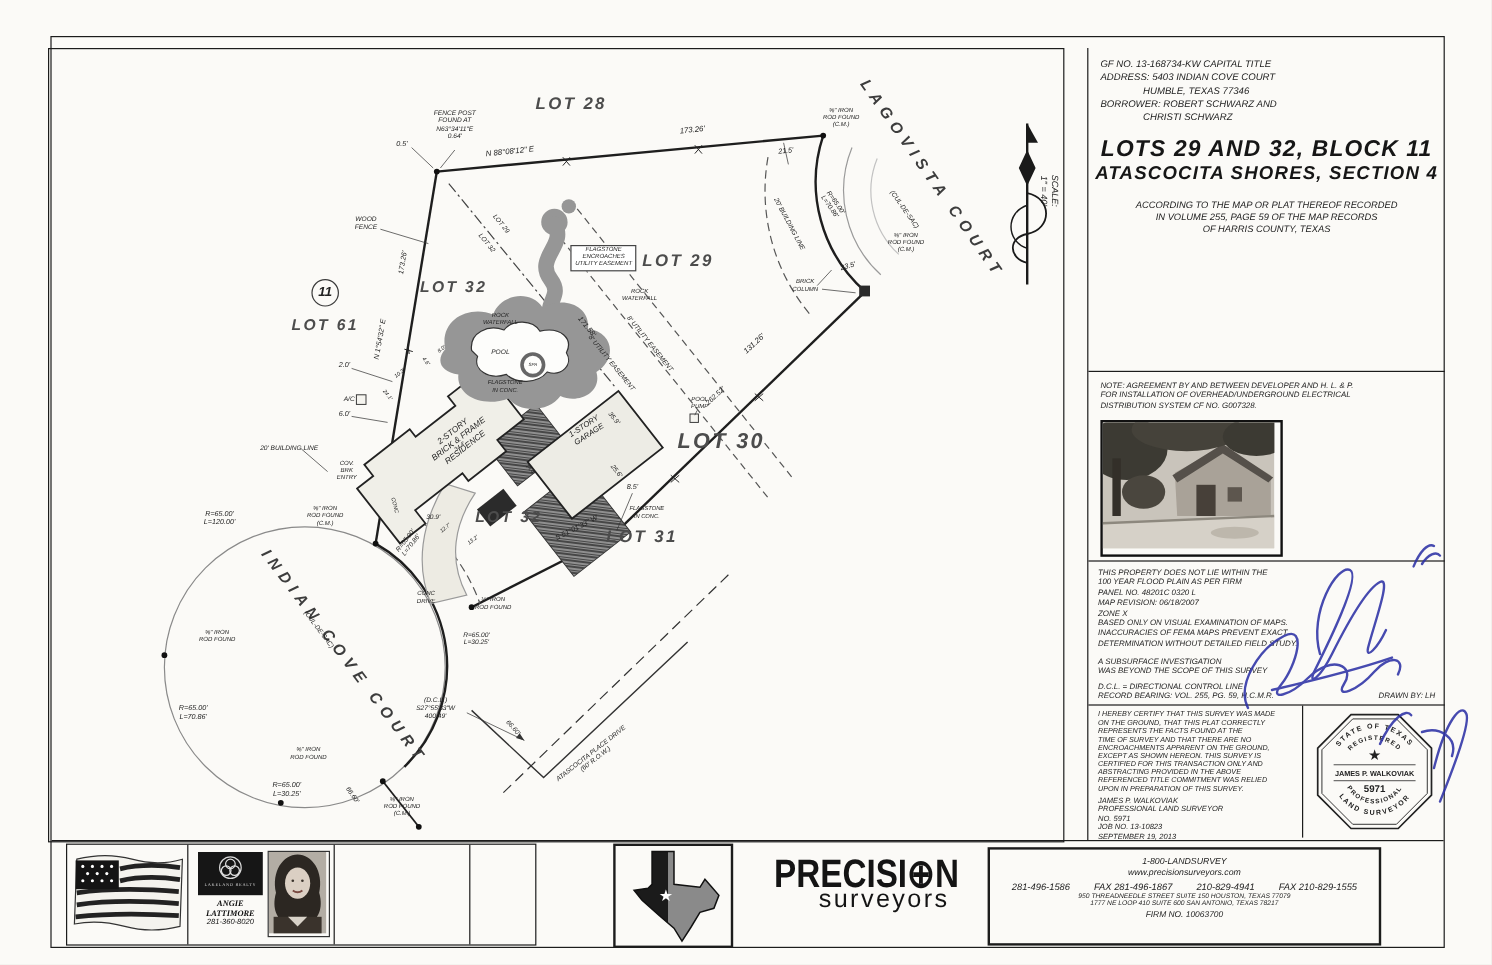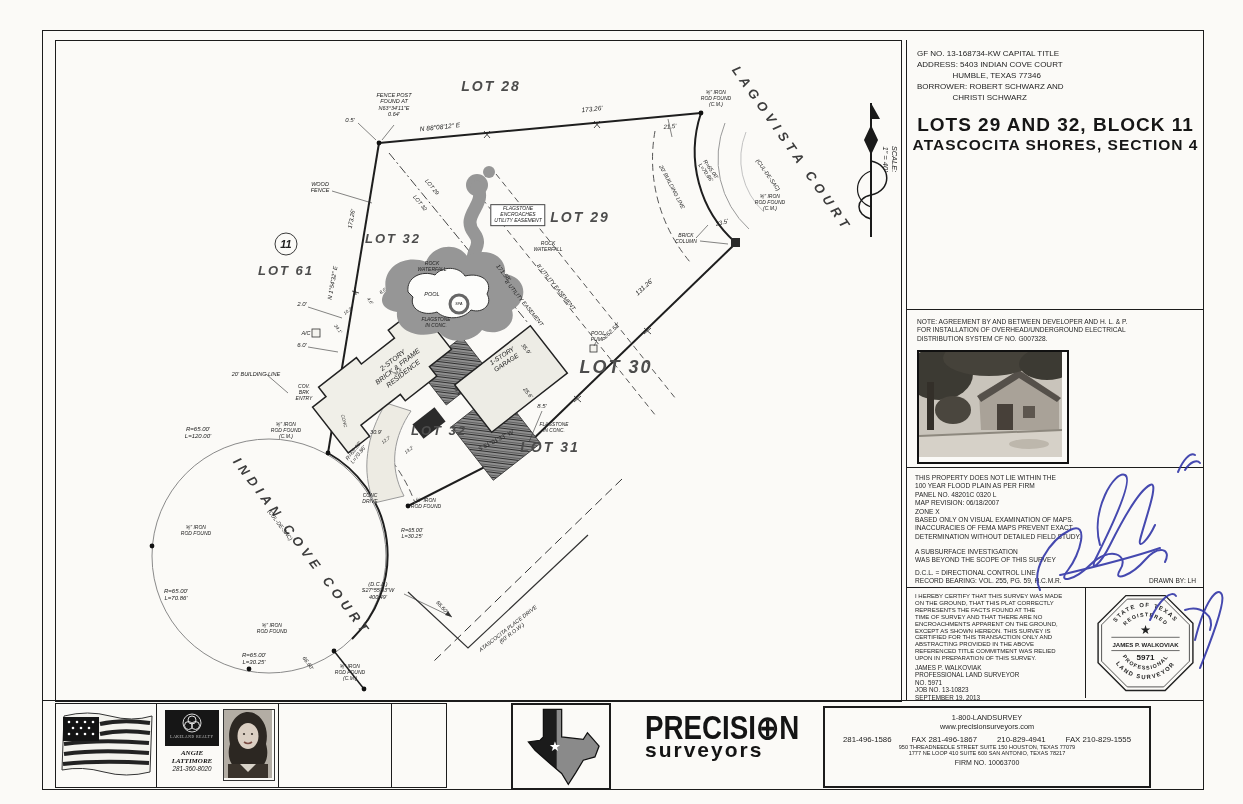--- a/index.html
+++ b/index.html
@@ -1,20 +1,20 @@
 <!DOCTYPE html>
 <html><head>
 <meta charset="utf-8">
 <style>
   html,body{margin:0;padding:0;background:#e9e7e2;font-family:"Liberation Sans",sans-serif;}
   .page{position:relative;width:1243px;height:804px;background:#fbfaf7;overflow:hidden;}
   .frame{position:absolute;border:1.5px solid #1c1c1c;background:transparent;}
-  .it{}
+  .it{font-style:italic;}
   
-  #drawbox{left:55px;top:40px;width:845px;height:660px;}
+  #drawbox{left:40px;top:40px;width:845px;height:660px;}
   #plat-svg{position:absolute;left:0;top:0;}
   #plat-labels{position:absolute;left:0;top:0;width:845px;height:660px;}
   .plab{position:absolute;white-space:pre-line;text-align:center;color:#222;font-style:italic;line-height:1.18;pointer-events:none;}
   .plab.lot{font-weight:700;letter-spacing:2px;color:#4c4c4c;}
   .plab.street{font-weight:700;letter-spacing:5px;color:#3d3d3d;white-space:nowrap;}
   .plab.blk{border:1.4px solid #3a3a3a;border-radius:50%;width:21px;height:21px;line-height:21px;font-weight:700;letter-spacing:0;}
   .plab.boxed{border:1px solid #444;background:#fff;padding:1px 3px;}
   
   #panel{position:absolute;left:906px;top:40px;width:297px;height:660px;border-left:1.5px solid #1c1c1c;}
   .psec{position:absolute;left:0;width:297px;border-bottom:1.5px solid #1c1c1c;box-sizing:border-box;}
@@ -44,21 +44,21 @@
   #realtor-phone{font-size:6.3px;font-style:italic;color:#111;}
   #portrait{position:absolute;right:3px;top:5px;width:50px;height:70px;border:1px solid #333;}
   #cap-row{position:absolute;left:5px;top:8px;display:flex;align-items:center;}
   #cap-brand{font-family:"Liberation Serif",serif;font-weight:700;font-size:16px;color:#0e0e0e;letter-spacing:-0.5px;margin-left:3px;}
   #cap-tag{position:absolute;left:36px;top:30px;font-size:5.8px;font-weight:700;color:#222;}
   #cap-agent{position:absolute;left:0;top:44px;width:100%;text-align:center;font-family:"Liberation Serif",serif;font-style:italic;font-weight:700;font-size:10.5px;color:#0e0e0e;}
   #cap-phone{position:absolute;left:0;top:58px;width:100%;text-align:center;font-family:"Liberation Serif",serif;font-style:italic;font-weight:700;font-size:9.5px;color:#0e0e0e;}
   #texas-box{left:511px;top:703px;width:96px;height:83px;border-width:2px;}
   #precision-logo{position:absolute;left:645px;top:708px;color:#141414;}
   #precision-brand{font-size:33px;font-weight:900;letter-spacing:0px;transform:scaleX(0.84);transform-origin:left;white-space:nowrap;}
-  #precision-sub{font-size:21px;font-weight:700;letter-spacing:2px;margin-top:-9px;margin-left:0;}
+  #precision-sub{font-size:21px;font-weight:400;letter-spacing:2px;margin-top:-9px;margin-left:0;text-align:center;}
   #contact-box{left:823px;top:706px;width:324px;height:78px;border-width:2px;text-align:center;color:#1d1d1d;}
   #contact-box .row1{margin-top:5px;font-size:7.3px;}
   #contact-box .row2{font-size:7.3px;}
   .inline-list .ln{display:inline-block;margin:0 10px;}
   #phones{margin-top:4px;font-size:7.8px;}
   #addresses{font-size:5.6px;}
   #addresses .ln{margin:0 6px;}
   #firm-no{margin-top:3px;font-size:7px;}
   #y700-line{position:absolute;left:43px;top:700px;width:1160px;border-top:1.5px solid #1c1c1c;}
   #outer{left:42px;top:30px;width:1160px;height:758px;}
@@ -287,20 +287,25 @@
         <div class="plab" style="left: 330px; top: 399px; font-size: 4.5px; transform: translate(-50%, -50%) rotate(-38deg);">12.7'</div>
         <div class="plab" style="left: 353px; top: 409px; font-size: 4.5px; transform: translate(-50%, -50%) rotate(-38deg);">13.2'</div>
       </div>
   </div>
 
   <div id="panel">
     <div class="psec" style="top:0;height:270px;">
       <div id="gf-block" class="it"><span class="ln">GF NO. 13-168734-KW CAPITAL TITLE</span><span class="ln">ADDRESS: 5403 INDIAN COVE COURT</span><span class="ln">                HUMBLE, TEXAS 77346</span><span class="ln">BORROWER: ROBERT SCHWARZ AND</span><span class="ln">                CHRISTI SCHWARZ</span></div>
       <div id="ptitle1" class="it">LOTS 29 AND 32, BLOCK 11</div>
       <div id="ptitle2" class="it">ATASCOCITA SHORES, SECTION 4</div>
+      <div id="recording" class="it">
+          <span class="ln">ACCORDING TO THE MAP OR PLAT THEREOF RECORDED</span>
+          <span class="ln">IN VOLUME 255, PAGE 59 OF THE MAP RECORDS</span>
+          <span class="ln">OF HARRIS COUNTY, TEXAS</span>
+        </div>
     </div>
     <div class="psec" style="top:270px;height:158px;">
       <div id="note-block" class="it">
           <span class="ln">NOTE: AGREEMENT BY AND BETWEEN DEVELOPER AND H. L. &amp; P.</span>
           <span class="ln">FOR INSTALLATION OF OVERHEAD/UNDERGROUND ELECTRICAL</span>
           <span class="ln">DISTRIBUTION SYSTEM CF NO. G007328.</span>
         </div>
       <div id="photo">
         <svg width="143" height="105" viewBox="0 0 143 105">
           <rect width="143" height="105" fill="#c9c4bb"></rect>

